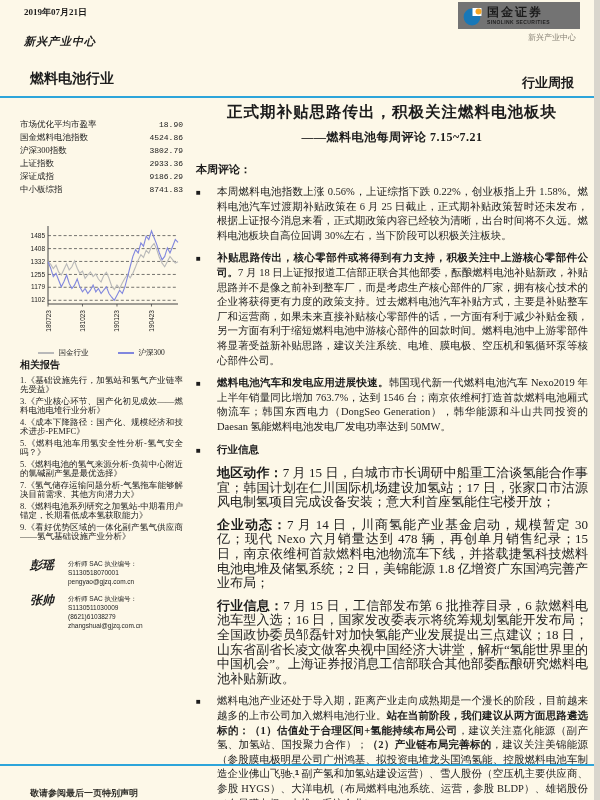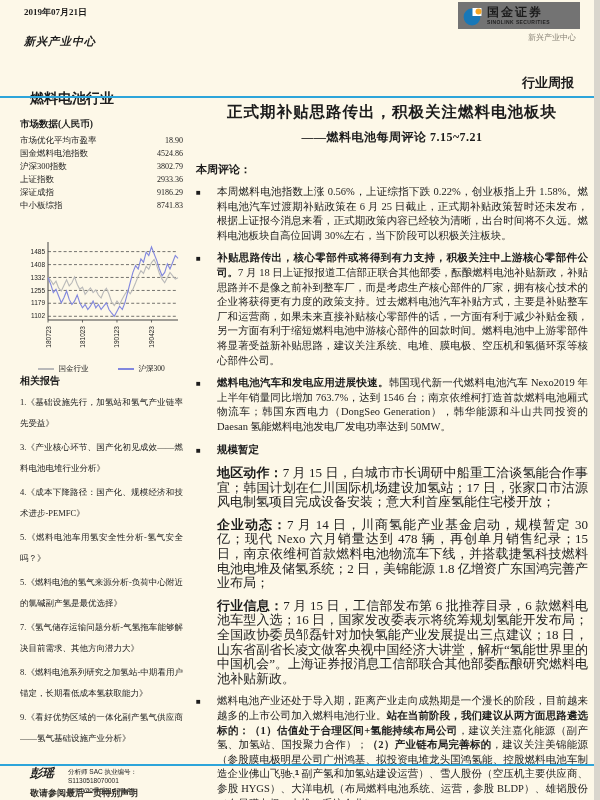--- a/index.html
+++ b/index.html
@@ -8,45 +8,45 @@
     position:relative; overflow:hidden;
     background:#fdf8e8; color:#1c1c1c;
     font-family:"Liberation Serif","DejaVu Serif",serif;
   }
   .b { font-weight:bold; }
   .edge-right { position:absolute; right:0; top:0; width:6px; height:800px; background:#d9d6cd; }
 
   
   .hdr-date { position:absolute; left:24px; top:6px; font-size:9px; font-weight:bold; }
   .hdr-center { position:absolute; left:24px; top:34px; font-size:11px; font-style:italic; font-weight:bold; letter-spacing:1px; }
-  .hdr-industry { position:absolute; left:30px; top:70px; font-size:14px; font-weight:bold; font-family:"Liberation Sans",sans-serif;margin-top:20px; }
+  .hdr-industry { position:absolute; left:30px; top:70px; font-size:14px; font-weight:bold; font-family:"Liberation Sans",sans-serif; }
   .hdr-reporttype { position:absolute; right:26px; top:74px; font-size:13px; font-weight:bold; font-family:"Liberation Sans",sans-serif; }
   .logo-box { position:absolute; right:20px; top:2px; width:122px; height:27px; background:#737373;
     display:flex; align-items:center; padding:2px 5px; gap:4px; }
   .logo-mark { position:relative; width:20px; height:20px; flex:none; }
   .logo-text .cn { font-size:12px; font-weight:bold; letter-spacing:2px; line-height:13px; font-family:"Liberation Sans",sans-serif; }
   .logo-text .en { font-size:5px; font-weight:bold; letter-spacing:0.4px; color:#222; font-family:"Liberation Sans",sans-serif; }
   .hdr-sub { position:absolute; right:24px; top:32px; font-size:8px; color:#8a8478; }
   .rule-top { position:absolute; left:0; top:96px; width:594px; height:2px; background:#2da5da; }
   .rule-bottom { position:absolute; left:0; top:764px; width:594px; height:2px; background:#2da5da; }
   .page-num { position:absolute; left:0; top:768px; width:594px; text-align:center; font-size:8px; font-weight:bold; font-family:"Liberation Sans",sans-serif; }
   .footer-note { position:absolute; left:30px; top:787px; font-size:9px; font-weight:bold; font-family:"Liberation Sans",sans-serif; color:#33312c; }
 
   
   .sidebar { position:absolute; left:20px; top:118px; width:163px; }
   .mkt-head { font-size:9.5px; font-weight:bold; margin-bottom:3px; }
   .mkt-row { display:flex; justify-content:space-between; font-size:8.5px; line-height:13px; }
-  .mkt-row .v { font-family:Liberation Serif, serif; font-size:8px;text-align:right; }
+  .mkt-row .v { font-family:Liberation Mono, monospace; font-size:8px;text-align:right; }
   .chart-block { margin-top:24px; }
   .legend { display:flex; justify-content:center; gap:30px; font-size:7.5px; margin-top:2px; align-items:center; }
   .legend .item { display:flex; align-items:center; gap:4px; }
   .legend .sw { display:inline-block; width:16px; height:2px; }
   .reports { }
   .rep-head { font-size:10px; font-weight:bold; margin-bottom:4px; }
-  .report-item { font-size:8.5px; line-height:21px; margin-bottom:3px; text-align:justify; }
+  .report-item { font-size:8.5px; line-height:9px; margin-bottom:3px; text-align:justify; }
   .analysts { margin-top:16px; padding-left:10px; }
   .an-row { display:flex; margin-bottom:6px; }
   .an-name { width:38px; flex:none; font-size:12px; font-weight:bold; font-style:italic; }
   .an-lines { font-size:6.5px; line-height:9px; font-family:"Liberation Sans",sans-serif; color:#222; padding-top:2px; }
 
   
   .main { position:absolute; left:196px; top:102px; width:392px; }
   .title-main { text-align:center; font-size:15.5px; font-weight:bold; letter-spacing:1px; }
   .title-sub { text-align:center; font-size:12px; font-weight:bold; margin-top:6px; letter-spacing:0.5px; }
   .comments-head { font-size:11px; font-weight:bold; margin:16px 0 8px 0; }
@@ -76,21 +76,20 @@
   <span class="logo-text">
     <div class="cn">国金证券</div>
     <div class="en">SINOLINK SECURITIES</div>
   </span>
 </div>
 <div class="hdr-sub">新兴产业中心</div>
 <div class="hdr-reporttype">行业周报</div>
 <div class="rule-top"></div>
 
 <div class="sidebar">
-  <div class="mkt-head">市场数据(人民币)</div>
   <div id="mkt-rows">
       <div class="mkt-row">
         <span>市场优化平均市盈率</span>
         <span class="v">18.90</span>
       </div>
       <div class="mkt-row">
         <span>国金燃料电池指数</span>
         <span class="v">4524.86</span>
       </div>
       <div class="mkt-row">
@@ -195,21 +194,21 @@
       <div class="bullet">
         <span class="sq">■</span>
         <div class="txt"><span class="b">补贴思路传出，核心零部件或将得到有力支持，积极关注中上游核心零部件公司。</span><span>7 月 18 日上证报报道工信部正联合其他部委，酝酿燃料电池补贴新政，补贴思路并不是像之前补到整车厂，而是考虑生产核心部件的厂家，拥有核心技术的企业将获得更有力度的政策支持。过去燃料电池汽车补贴方式，主要是补贴整车厂和运营商，如果未来直接补贴核心零部件的话，一方面有利于减少补贴金额，另一方面有利于缩短燃料电池中游核心部件的回款时间。燃料电池中上游零部件将显著受益新补贴思路，建议关注系统、电堆、膜电极、空压机和氢循环泵等核心部件公司。</span></div>
       </div>
       <div class="bullet">
         <span class="sq">■</span>
         <div class="txt"><span class="b">燃料电池汽车和发电应用进展快速。</span><span>韩国现代新一代燃料电池汽车 Nexo2019 年上半年销量同比增加 763.7%，达到 1546 台；南京依维柯打造首款燃料电池厢式物流车；韩国东西电力（DongSeo Generation），韩华能源和斗山共同投资的 Daesan 氢能燃料电池发电厂发电功率达到 50MW。</span></div>
       </div>
       <div class="bullet">
         <span class="sq">■</span>
-        <div class="txt"><span class="b">规模暂定</span></div>
+        <div class="txt"><span class="b">行业信息</span></div>
       </div>
       <div class="sub"><span class="b">地区动作：</span><span>7 月 15 日，白城市市长调研中船重工洽谈氢能合作事宜；韩国计划在仁川国际机场建设加氢站；17 日，张家口市沽源风电制氢项目完成设备安装；意大利首座氢能住宅楼开放；</span></div>
       <div class="sub"><span class="b">企业动态：</span><span>7 月 14 日，川商氢能产业基金启动，规模暂定 30 亿；现代 Nexo 六月销量达到 478 辆，再创单月销售纪录；15 日，南京依维柯首款燃料电池物流车下线，并搭载捷氢科技燃料电池电堆及储氢系统；2 日，美锦能源 1.8 亿增资广东国鸿完善产业布局；</span></div>
       <div class="sub"><span class="b">行业信息：</span><span>7 月 15 日，工信部发布第 6 批推荐目录，6 款燃料电池车型入选；16 日，国家发改委表示将统筹规划氢能开发布局；全国政协委员邹磊针对加快氢能产业发展提出三点建议；18 日，山东省副省长凌文做客央视中国经济大讲堂，解析“氢能世界里的中国机会”。上海证券报消息工信部联合其他部委酝酿研究燃料电池补贴新政。</span></div>
       <div class="bullet">
         <span class="sq">■</span>
         <div class="txt"><span>燃料电池产业还处于导入期，距离产业走向成熟期是一个漫长的阶段，目前越来越多的上市公司加入燃料电池行业。</span><span class="b">站在当前阶段，我们建议从两方面思路遴选标的：（1）估值处于合理区间+氢能持续布局公司</span><span>，建议关注嘉化能源（副产氢、加氢站、国投聚力合作）；</span><span class="b">（2）产业链布局完善标的</span><span>，建议关注美锦能源（参股膜电极明星公司广州鸿基、拟投资电堆龙头国鸿氢能、控股燃料电池车制造企业佛山飞驰、副产氢和加氢站建设运营）、雪人股份（空压机主要供应商、参股 HYGS）、大洋电机（布局燃料电池系统、运营，参股 BLDP）、雄韬股份（布局膜电极、电堆、系统企业）。</span></div>
       </div>
     </div>
   <div class="risk" id="risk"><span class="b">风险提示：</span><span>行业发展不及预期，加氢站建设不达预期，成本下降不达预期。</span></div>

